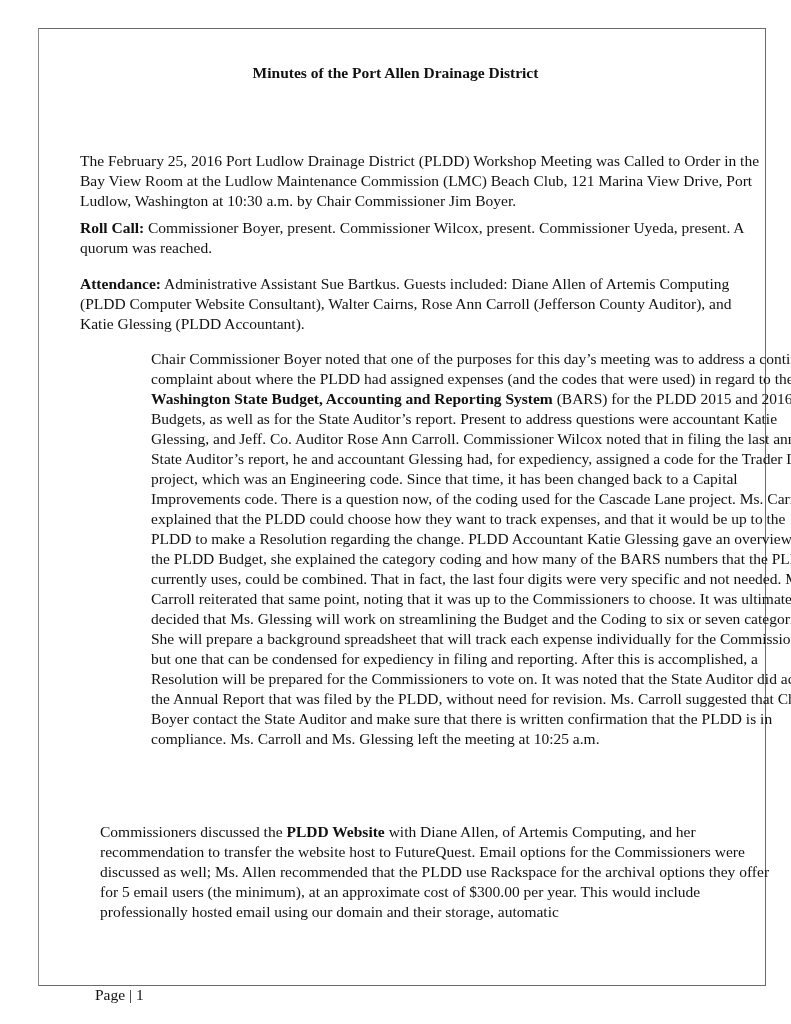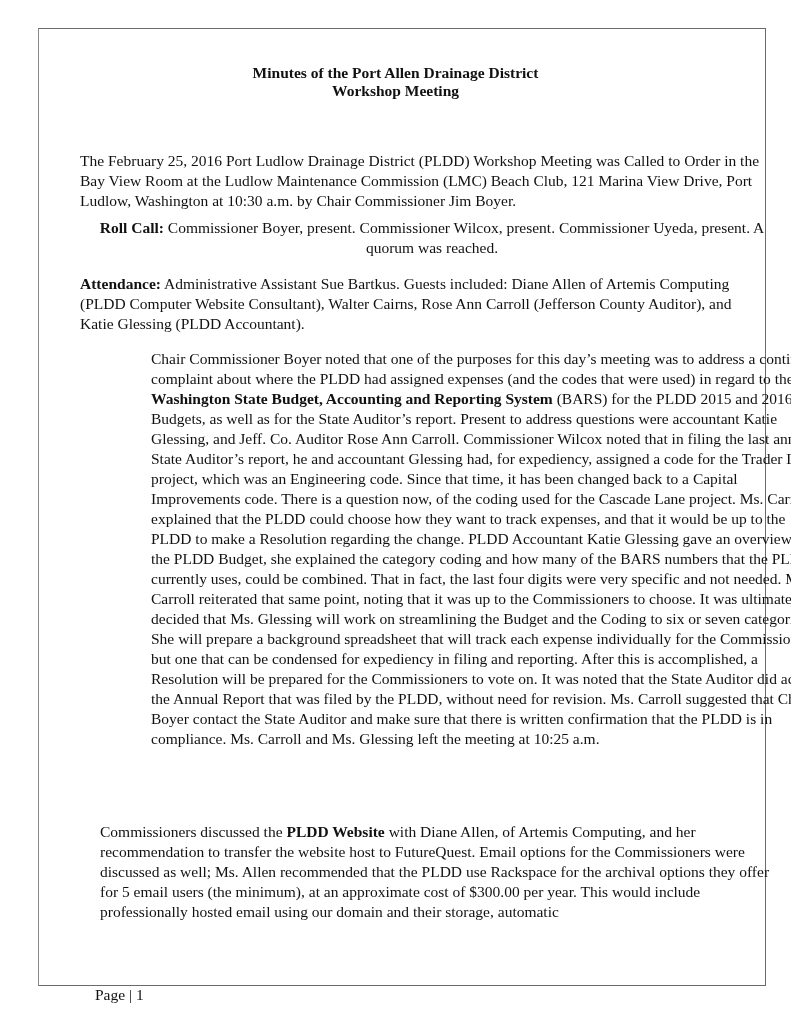--- a/index.html
+++ b/index.html
@@ -6,35 +6,34 @@
   body { width: 791px; height: 1024px; position: relative; overflow: hidden;
          font-family: "Liberation Serif", "DejaVu Serif", serif; color: #111111; }
   .frame { position: absolute; left: 38px; top: 28px; width: 728px; height: 958px;
            border-top: 1.5px solid #6a6a6a; border-right: 1.5px solid #6a6a6a;
            border-bottom: 1.5px solid #6a6a6a; border-left: 1.5px solid #8a8a8a; box-sizing: border-box; }
   .header { position: absolute; left: 0; top: 64px; width: 791px; text-align: center;
             font-size: 15.5px; line-height: 17.5px; }
   .header .b { font-weight: bold; }
   .para { position: absolute; font-size: 15.5px; line-height: 20px; margin: 0; text-align: left; }
   .p1 { left: 80px; top: 151px; width: 680px; }
-  .p2 { left: 92px; top: 218px; width: 680px; text-align: center; }
+  .p2 { left: 80px; top: 218px; width: 680px; }
   .p3 { left: 80px; top: 274px; width: 680px; }
   .p4 { left: 108px; top: 349px; width: 670px; margin-left: 43px; }
   .p5 { left: 100px; top: 822px; width: 670px; }
   .footer { position: absolute; left: 80px; top: 986px; font-size: 15.5px; margin-left: 15px; }
   b { font-weight: bold; }
 </style>
 </head>
 <body>
 
 <div class="frame"></div>
 
 <div class="header">
   <div class="b">Minutes of the Port Allen Drainage District</div>
-  <div class="b">Workshop Meeting</div>
 </div>
 
 <p class="para p1">The February 25, 2016 Port Ludlow Drainage District (PLDD) Workshop Meeting was Called to Order in the Bay View Room at the Ludlow Maintenance Commission (LMC) Beach Club, 121 Marina View Drive, Port Ludlow, Washington at 10:30 a.m. by Chair Commissioner Jim Boyer.</p>
 
 <p class="para p2"><b>Roll Call:</b><span> Commissioner Boyer, present.  Commissioner Wilcox, present.  Commissioner Uyeda, present.  A quorum was reached.</span></p>
 
 <p class="para p3"><b>Attendance:</b><span> Administrative Assistant Sue Bartkus.  Guests included: Diane Allen of Artemis Computing (PLDD Computer Website Consultant), Walter Cairns, Rose Ann Carroll (Jefferson County Auditor), and Katie Glessing (PLDD Accountant).</span></p>
 
 <p class="para p4"><span>Chair Commissioner Boyer noted that one of the purposes for this day’s meeting was to address a continued complaint about where the PLDD had assigned expenses (and the codes that were used) in regard to the </span><b>Washington State Budget, Accounting and Reporting System</b><span> (BARS) for the PLDD 2015 and 2016 Budgets, as well as for the State Auditor’s report.  Present to address questions were accountant Katie Glessing, and Jeff. Co. Auditor Rose Ann Carroll.  Commissioner Wilcox noted that in filing the last annual State Auditor’s report, he and accountant Glessing had, for expediency, assigned a code for the Trader Lane project, which was an Engineering code.  Since that time, it has been changed back to a Capital Improvements code.  There is a question now, of the coding used for the Cascade Lane project.  Ms. Carroll explained that the PLDD could choose how they want to track expenses, and that it would be up to the PLDD to make a Resolution regarding the change.  PLDD Accountant Katie Glessing gave an overview of the PLDD Budget, she explained the category coding and how many of the BARS numbers that the PLDD currently uses, could be combined.  That in fact, the last four digits were very specific and not needed.  Ms. Carroll reiterated that same point, noting that it was up to the Commissioners to choose.  It was ultimately decided that Ms. Glessing will work on streamlining the Budget and the Coding to six or seven categories.  She will prepare a background spreadsheet that will track each expense individually for the Commissioners, but one that can be condensed for expediency in filing and reporting.  After this is accomplished, a Resolution will be prepared for the Commissioners to vote on.  It was noted that the State Auditor did accept the Annual Report that was filed by the PLDD, without need for revision.  Ms. Carroll suggested that Chair Boyer contact the State Auditor and make sure that there is written confirmation that the PLDD is in compliance.  Ms. Carroll and Ms. Glessing left the meeting at 10:25 a.m.</span></p>
 

